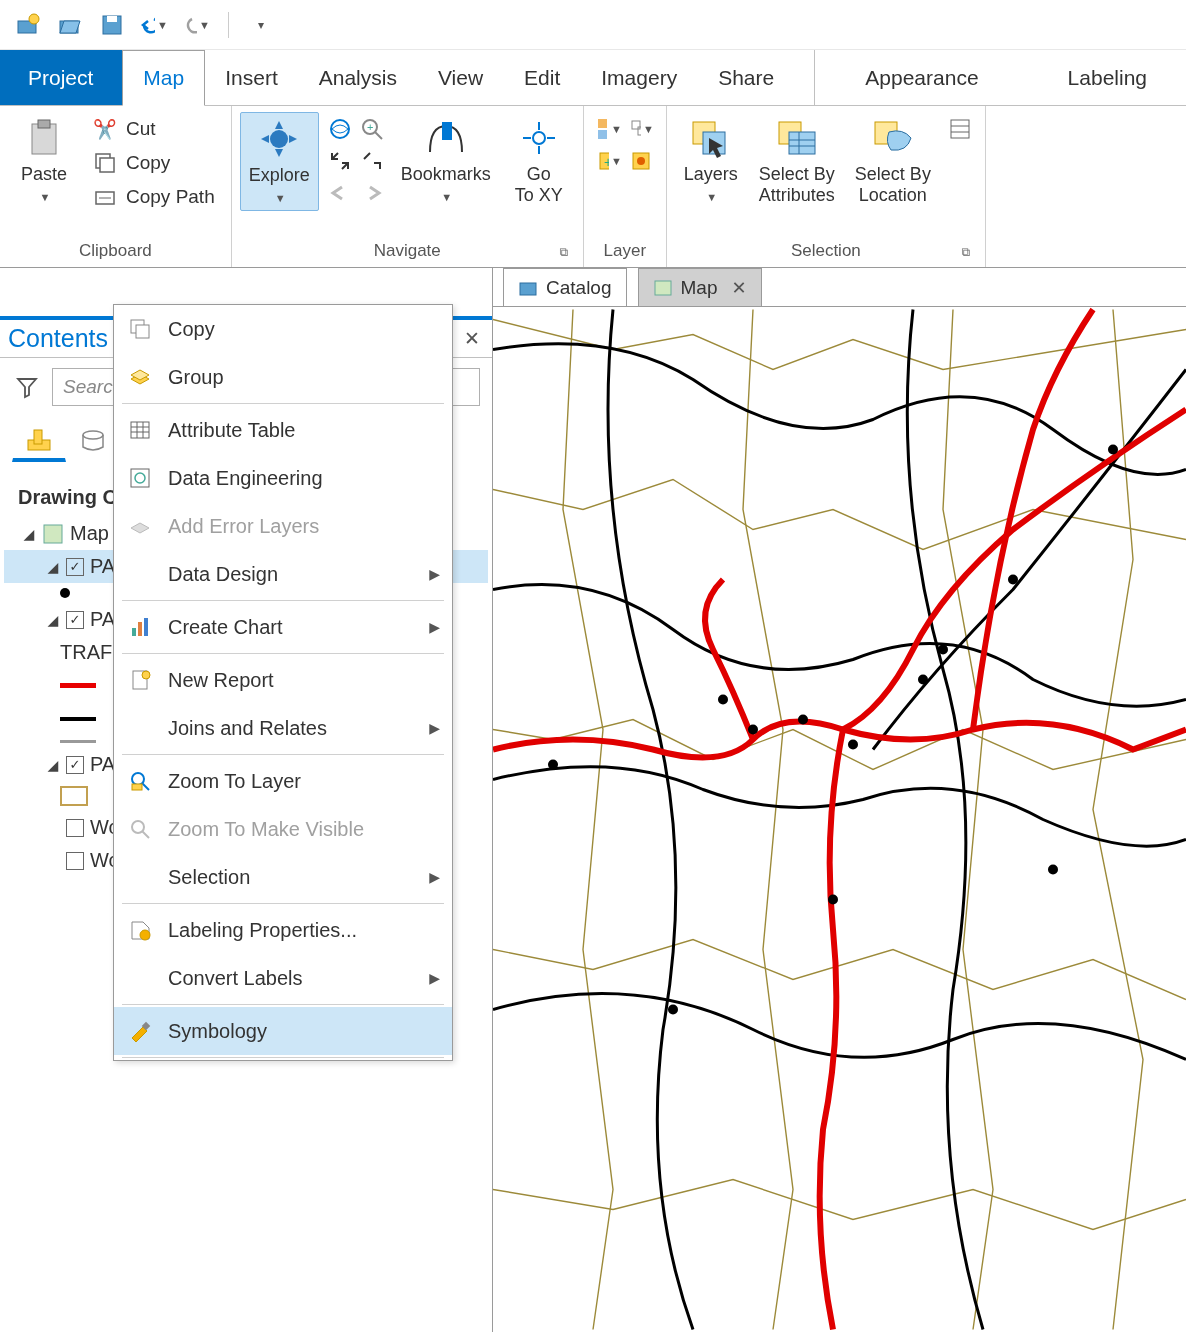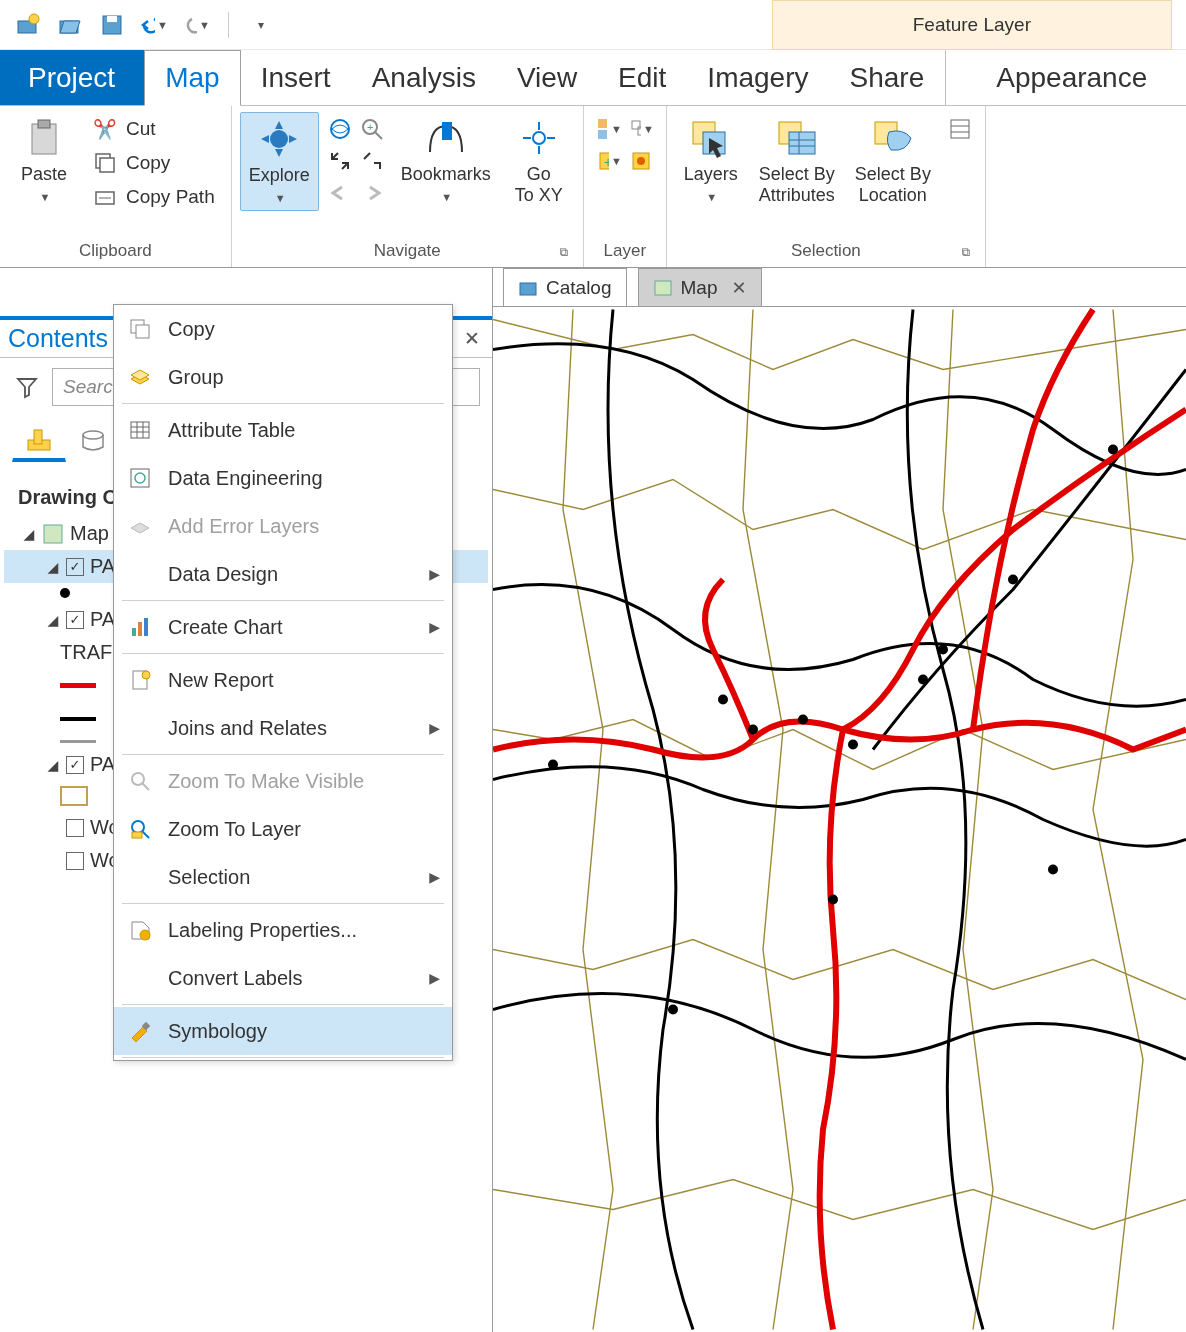--- a/index.html
+++ b/index.html
@@ -6,21 +6,21 @@
 body { width:1186px; height:1332px; background:#fff; overflow:hidden; font-size:19px; color:#333; }
 
 
 .qat { height:50px; display:flex; align-items:center; padding:0 14px; gap:14px; border-bottom:1px solid #e8e8e8; }
 .qat-icon { width:28px; height:28px; display:flex; align-items:center; justify-content:center; cursor:pointer; }
 .qat-sep { width:1px; height:26px; background:#ccc; margin:0 4px; }
 .feature-layer-tab { margin-left:auto; height:50px; background:#fff3e0; border:1px solid #f0d8a8; display:flex; align-items:center; padding:0 140px 0 140px; color:#333; }
 
 
 .maintabs { height:56px; display:flex; align-items:stretch; border-bottom:1px solid #c0c0c0; }
-.maintab { display:flex; align-items:center; padding:0 20px; font-size:28px; cursor:pointer; border-right:1px solid transparent; }
+.maintab { display:flex; align-items:center; padding:0 20px; font-size:21px; cursor:pointer; border-right:1px solid transparent; }
 .maintab.project { background:#006ebe; color:#fff; font-weight:400; padding:0 28px; }
 .maintab.active { border:1px solid #a0a0a0; border-bottom:1px solid #fff; color:#0078d4; margin-bottom:-1px; }
 .maintab.context { margin-left:auto; border-left:1px solid #c0c0c0; padding:0 50px; }
 .maintab.context2 { padding:0 38px;text-align:right; }
 
 
 .ribbon { height:162px; display:flex; border-bottom:1px solid #9a9a9a; }
 .group { display:flex; flex-direction:column; border-right:1px solid #d0d0d0; padding:6px 8px 2px; }
 .group-body { flex:1; display:flex; align-items:flex-start; gap:4px; }
 .group-label { height:24px; font-size:17px; color:#555; text-align:center; position:relative; }
@@ -118,23 +118,20 @@
       <svg width="24" height="20">
         <path d="M10 4 A7 7 0 1 0 20 10" fill="none" stroke="#a0a0a0" stroke-width="2.5"></path>
         <path d="M16 6 L21 10 L16 14" fill="none" stroke="#a0a0a0" stroke-width="2.5"></path>
       </svg>
       <span class="carrot">▼</span>
     </div>
   <div class="qat-sep"></div>
   <div class="qat-icon">
       <span style="font-size:12px;color:#555;">▾</span>
     </div>
-  <div class="feature-layer-tab">
-      <span>Feature Layer</span>
-    </div>
 </div>
 
 <div class="maintabs">
   <div class="maintab project">Project</div>
   <div class="maintab active">Map</div>
   <div class="maintab">Insert</div>
   <div class="maintab">Analysis</div>
   <div class="maintab">View</div>
   <div class="maintab">Edit</div>
   <div class="maintab">Imagery</div>
@@ -518,38 +515,38 @@
             </svg>
           </div>
           <span>New Report</span>
         </div>
       <div class="ctxitem">
           <div class="ctxicon"></div>
           <span>Joins and Relates</span>
           <span class="ctxarrow">▶</span>
         </div>
       <div class="ctxsep"></div>
-      <div class="ctxitem dis">
-          <div class="ctxicon">
-            <svg width="22" height="22">
-              <circle cx="9" cy="9" r="6" fill="none" stroke="#bbb" stroke-width="2"></circle>
-              <line x1="13" y1="13" x2="20" y2="20" stroke="#bbb" stroke-width="2"></line>
-            </svg>
-          </div>
-          <span>Zoom To Make Visible</span>
-        </div>
       <div class="ctxitem">
           <div class="ctxicon">
             <svg width="22" height="22">
               <circle cx="9" cy="9" r="6" fill="none" stroke="#0078d4" stroke-width="2"></circle>
               <line x1="13" y1="13" x2="20" y2="20" stroke="#0078d4" stroke-width="2"></line>
               <rect x="3" y="14" width="10" height="6" fill="#ffd24d" stroke="#c99a00"></rect>
             </svg>
           </div>
           <span>Zoom To Layer</span>
+        </div>
+      <div class="ctxitem dis">
+          <div class="ctxicon">
+            <svg width="22" height="22">
+              <circle cx="9" cy="9" r="6" fill="none" stroke="#bbb" stroke-width="2"></circle>
+              <line x1="13" y1="13" x2="20" y2="20" stroke="#bbb" stroke-width="2"></line>
+            </svg>
+          </div>
+          <span>Zoom To Make Visible</span>
         </div>
       <div class="ctxitem">
           <div class="ctxicon"></div>
           <span>Selection</span>
           <span class="ctxarrow">▶</span>
         </div>
       <div class="ctxsep"></div>
       <div class="ctxitem">
           <div class="ctxicon">
             <svg width="22" height="22">

